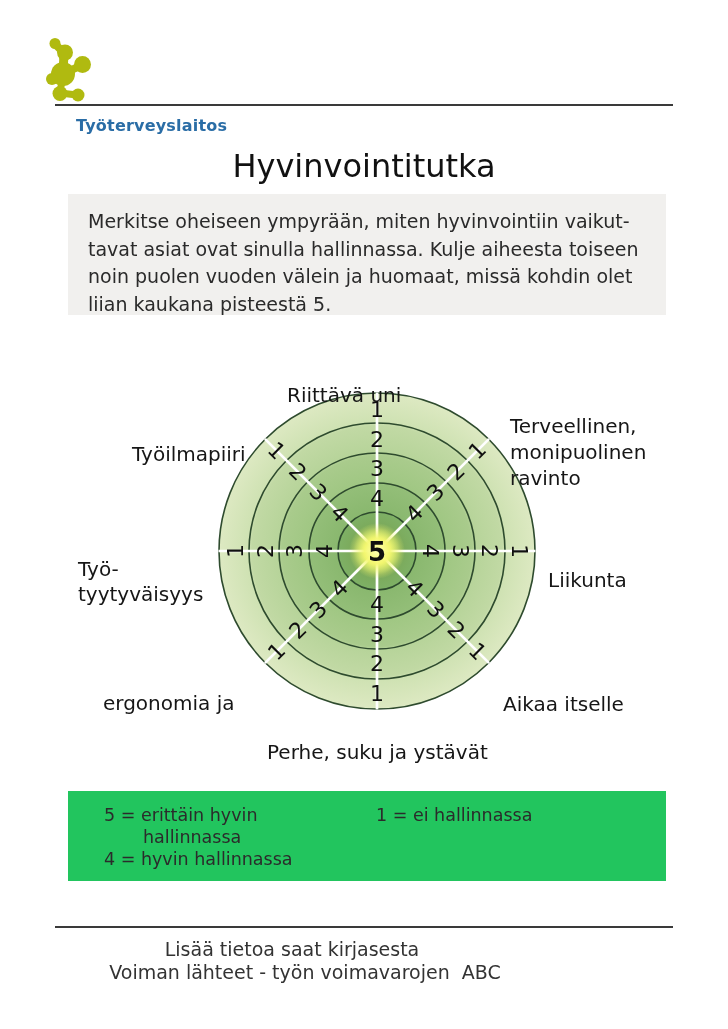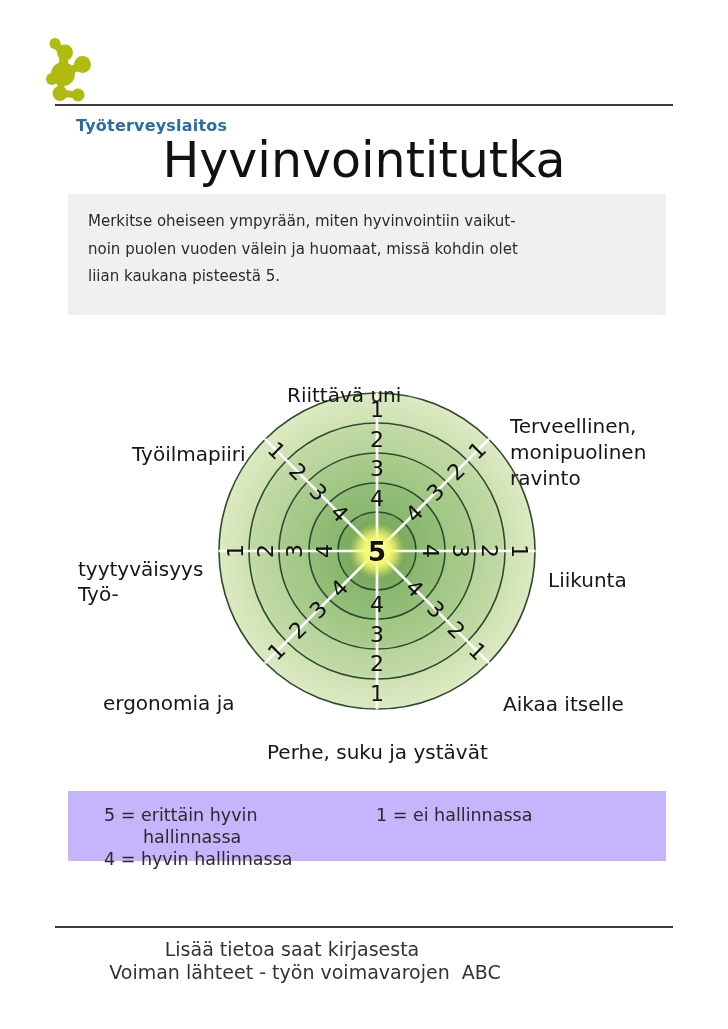--- a/index.html
+++ b/index.html
@@ -8,37 +8,37 @@
     font-family:"DejaVu Sans","Liberation Sans",sans-serif;color:#1a1a1a;
   }
   .abs{position:absolute;}
   
   #logo-mark{left:42px;top:36px;width:60px;height:68px;}
   #logo-text{left:76px;top:88px;font-size:16px;font-weight:bold;letter-spacing:0.2px;margin-top:28px;}
   .rule{left:55px;width:618px;height:1.5px;background:#3a3a3a;}
   #rule-top{top:104px;}
   #rule-bottom{top:926px;}
   
-  #page-title{left:0;top:132px;width:728px;text-align:center;font-size:49px;color:#111;}
+  #page-title{left:0;top:147px;width:728px;text-align:center;font-size:32px;color:#111;}
   
   #intro-box{left:68px;top:194px;width:598px;height:121px;background:#f1f0ee;}
-  #intro-box .txt{padding:14px 0 0 20px;font-size:15px;line-height:27.5px;color:#2a2a2a;}
+  #intro-box .txt{padding:14px 0 0 20px;font-size:19px;line-height:27.5px;color:#2a2a2a;}
   
   #radar-wrap{left:207px;top:381px;width:340px;height:340px;}
   .rlabel{font-size:20px;line-height:26px;color:#161616;white-space:nowrap;margin-top:28px;}
   #lbl-top{left:287px;top:354px;}
   #lbl-top-right{left:510px;top:385px;}
   #lbl-top-left{left:132px;top:413px;}
   #lbl-left{left:78px;top:529px;line-height:25px;}
   #lbl-right{left:548px;top:539px;}
   #lbl-bottom-left{left:103px;top:662px;}
   #lbl-bottom{left:267px;top:711px;}
   #lbl-bottom-right{left:503px;top:663px;}
   
-  #legend-box{left:68px;top:791px;width:598px;height:70px;background:#c4b5fd;display:flex;flex-direction:row;box-sizing:border-box;padding-top:13px;}
+  #legend-box{left:68px;top:791px;width:598px;height:90px;background:#22c55e;display:flex;flex-direction:row;box-sizing:border-box;padding-top:13px;}
   .legend-col{font-size:17.5px;line-height:22px;color:#2b2b2b;}
   #legend-col-0{margin-left:36px;width:272px;}
   #legend-col-1{flex:1;}
   .legend-line.indent{padding-left:39px;}
   
   .footer-line{left:0;width:584px;text-align:center;font-size:19px;color:#333;white-space:pre-wrap;}
   #footer-line-0{top:938px;}
   #footer-line-1{top:961px;padding-left:13px;}
 </style>
 </head>
@@ -62,20 +62,21 @@
   </g>
 </svg>
 <div id="logo-text" class="abs" style="color: rgb(42, 109, 166);">Työterveyslaitos</div>
 <div id="rule-top" class="rule abs"></div>
 
 <div id="page-title" class="abs">Hyvinvointitutka</div>
 
 <div id="intro-box" class="abs">
   <div class="txt" id="intro-text">
       <div>Merkitse oheiseen ympyrään, miten hyvinvointiin vaikut-</div>
+      <div>tavat asiat ovat sinulla hallinnassa. Kulje aiheesta toiseen</div>
       <div>noin puolen vuoden välein ja huomaat, missä kohdin olet</div>
       <div>liian kaukana pisteestä 5.</div>
     </div>
 </div>
 
 <svg id="radar-wrap" class="abs" viewBox="-170 -170 340 340" xmlns="http://www.w3.org/2000/svg">
     <defs>
       <radialGradient id="discGrad" gradientUnits="userSpaceOnUse" cx="0" cy="0" r="158">
         <stop offset="0" stop-color="#fdfdb2"></stop>
         <stop offset="0.025" stop-color="#f7f97e"></stop>
@@ -148,22 +149,22 @@
   </svg>
 
 <div id="lbl-top" class="rlabel abs">Riittävä uni</div>
 <div id="lbl-top-right" class="rlabel abs">
   <div>Terveellinen,</div>
   <div>monipuolinen</div>
   <div>ravinto</div>
 </div>
 <div id="lbl-top-left" class="rlabel abs">Työilmapiiri</div>
 <div id="lbl-left" class="rlabel abs">
+  <div>Työ-</div>
   <div>tyytyväisyys</div>
-  <div>Työ-</div>
 </div>
 <div id="lbl-right" class="rlabel abs">Liikunta</div>
 <div id="lbl-bottom-left" class="rlabel abs">
   <div>ergonomia ja</div>
 </div>
 <div id="lbl-bottom" class="rlabel abs">Perhe, suku ja ystävät</div>
 <div id="lbl-bottom-right" class="rlabel abs">Aikaa itselle</div>
 
 <div id="legend-box" class="abs">
   <div id="legend-col-0" class="legend-col">

